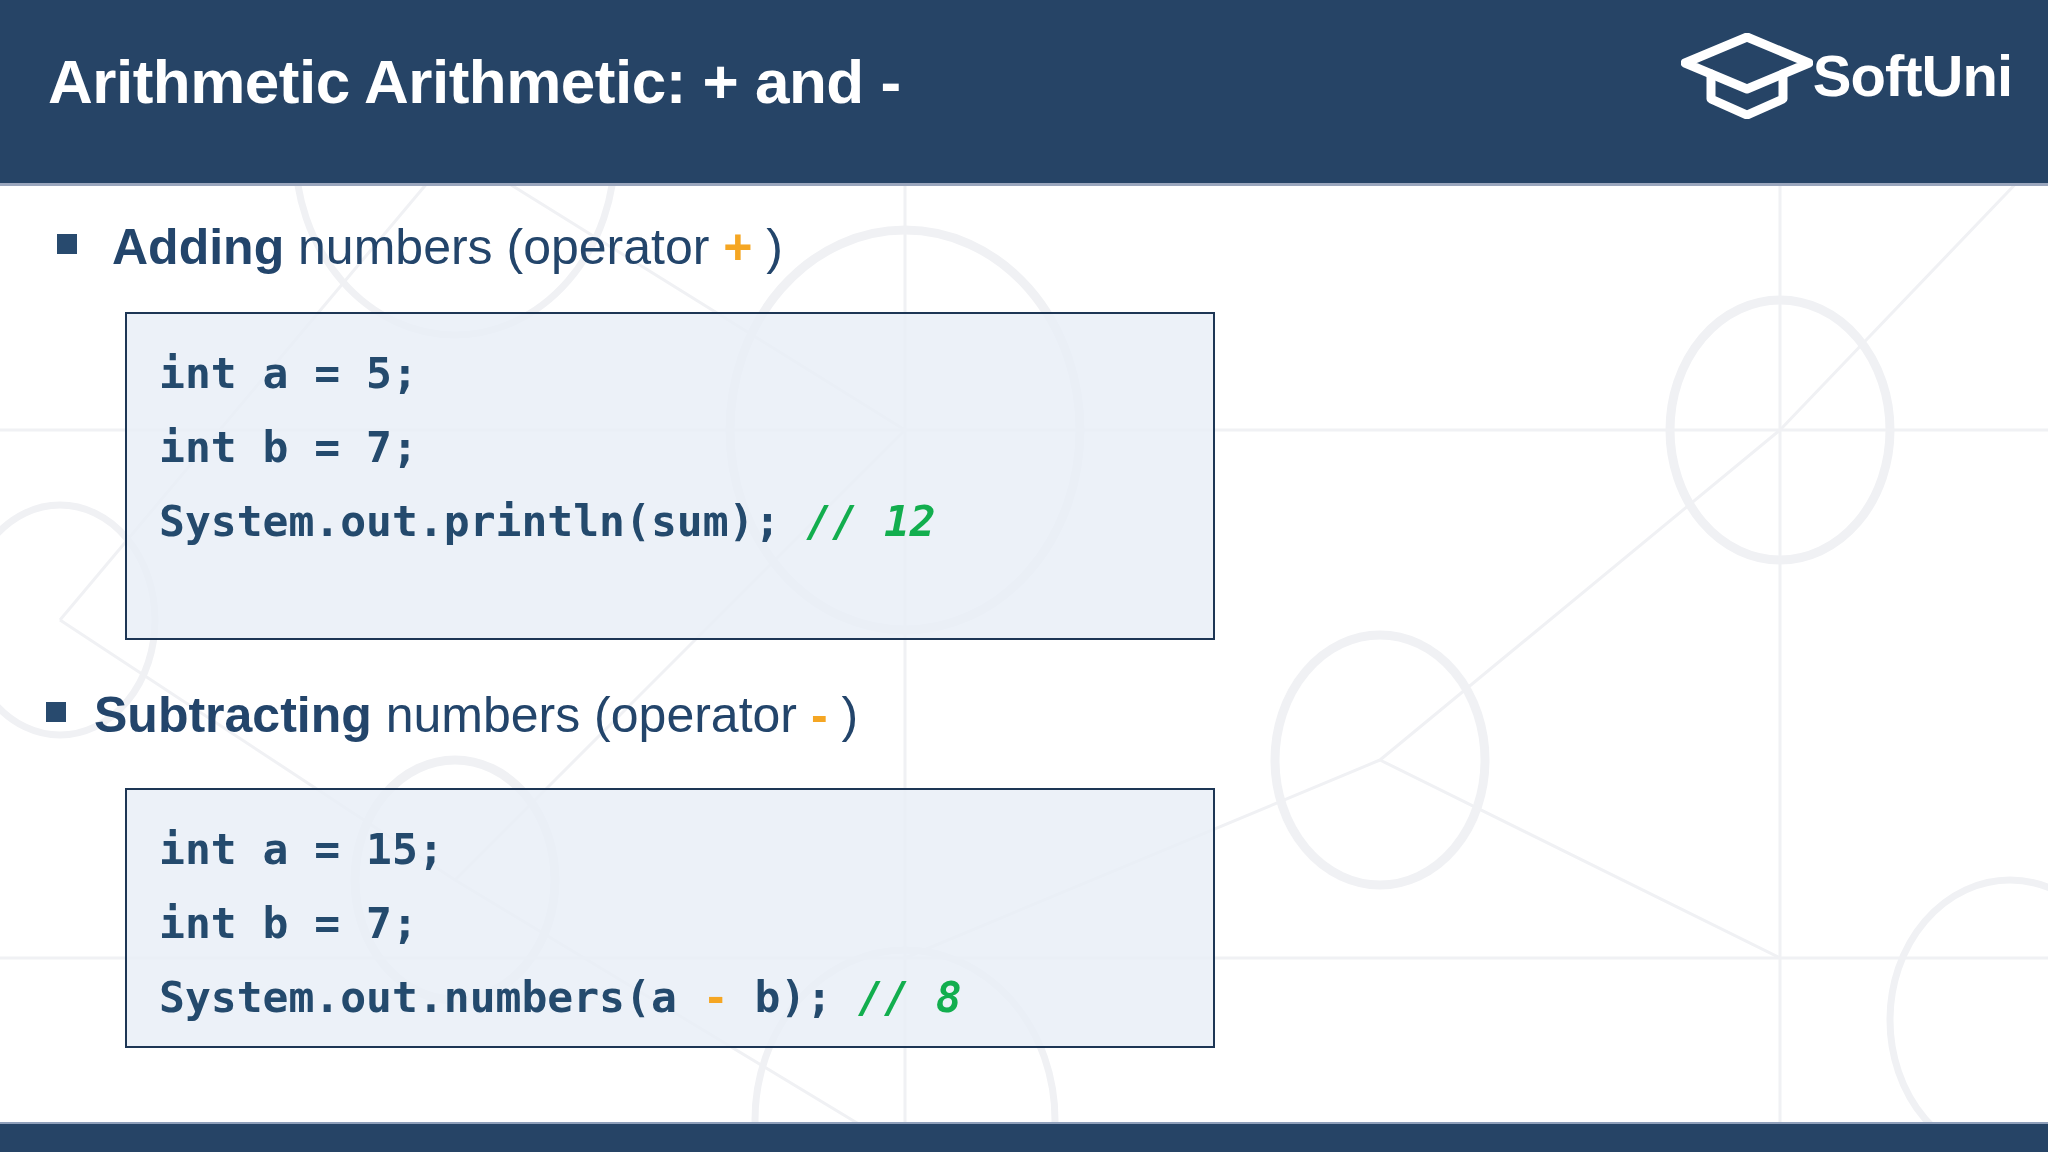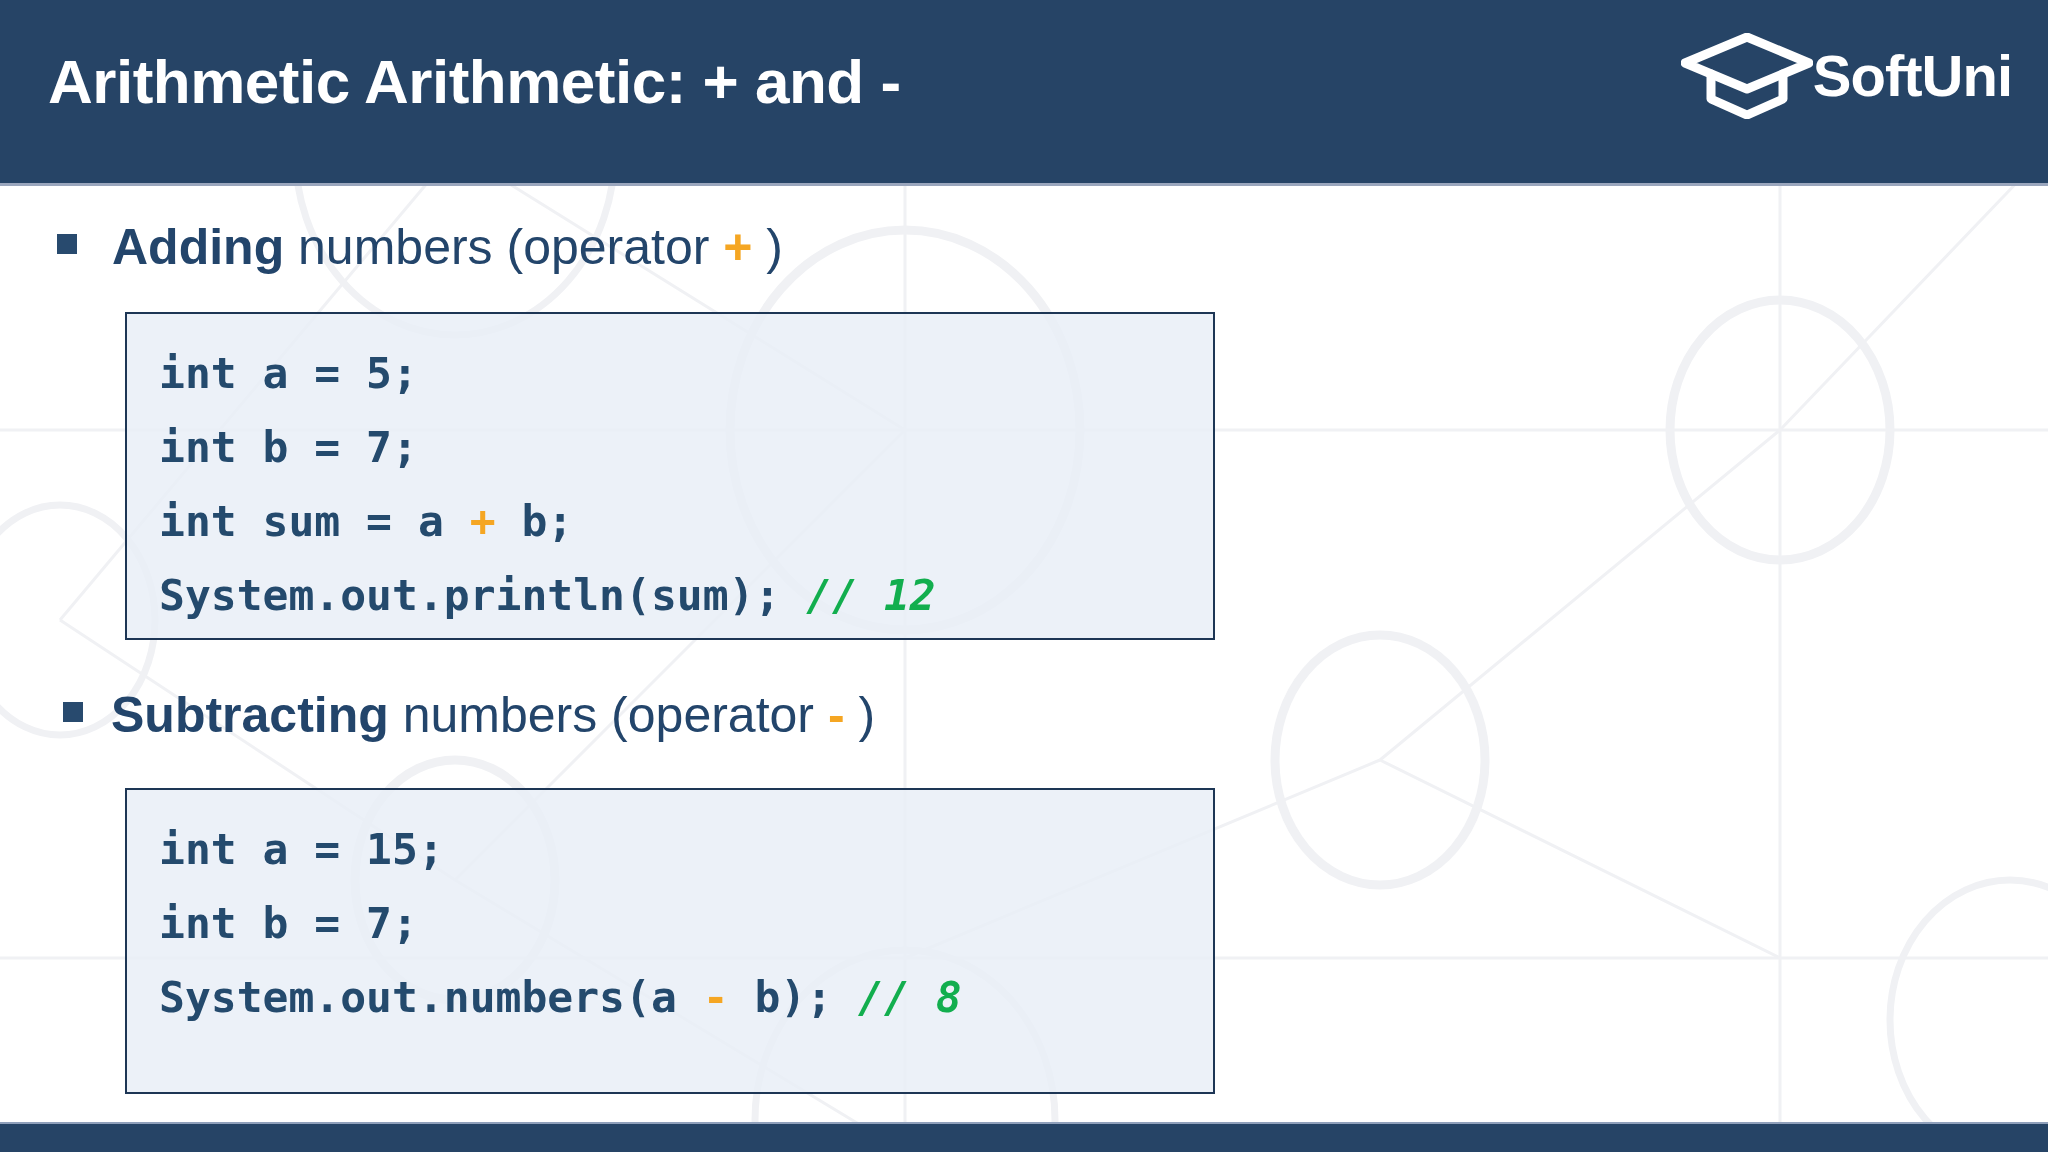--- a/index.html
+++ b/index.html
@@ -95,21 +95,21 @@
   
   .content { position: absolute; inset: 0; z-index: 3; }
 
   .bullet-row {
     position: absolute;
     display: flex;
     align-items: baseline;
     white-space: nowrap;
   }
   .bullet-row.b1 { left: 57px; top: 222px; gap: 7px; }
-  .bullet-row.b2 { left: 63px; top: 690px; text-align: right; }
+  .bullet-row.b2 { left: 46px; top: 690px; text-align: right; }
 
   .bullet-square {
     width: 20px;
     height: 20px;
     background: #284a6e;
     flex: none;
     margin-right: 28px;
     position: relative;
     top: -10px;
   }
@@ -129,21 +129,21 @@
   .code-block {
     position: absolute;
     left: 125px;
     width: 1090px;
     background: rgba(232, 238, 247, 0.82);
     border: 2px solid #1d3655;
     box-sizing: border-box;
     padding: 22px 8px 22px 32px;
   }
   .code-block.cb1 { top: 312px; height: 328px; }
-  .code-block.cb2 { top: 788px; height: 306px; }
+  .code-block.cb2 { top: 788px; height: 260px; }
 
   .code-line {
     font-family: "DejaVu Sans Mono", monospace;
     font-size: 43px;
     font-weight: bold;
     color: #244a6d;
     line-height: 74px;
     white-space: pre;
     letter-spacing: 0px;
   }
@@ -204,21 +204,20 @@
   <div class="content">
 
     <div class="bullet-row b1">
       <span class="bullet-square"></span>
       <span class="bullet-text"><span class="strong">Adding</span><span> numbers (operator </span><span class="op">+</span><span> )</span></span>
     </div>
 
     <div class="code-block cb1">
       <div class="code-line"><span>int a = 5;</span></div>
       <div class="code-line"><span>int b = 7;</span></div>
-      <div class="code-line"><span>int sum = a </span><span class="op">+</span><span> b;</span></div>
       <div class="code-line"><span>System.out.println(sum); </span><span class="comment">// 12</span></div>
     </div>
 
     <div class="bullet-row b2">
       <span class="bullet-square"></span>
       <span class="bullet-text"><span class="strong">Subtracting</span><span> numbers (operator </span><span class="op">-</span><span> )</span></span>
     </div>
 
     <div class="code-block cb2">
       <div class="code-line"><span>int a = 15;</span></div>

